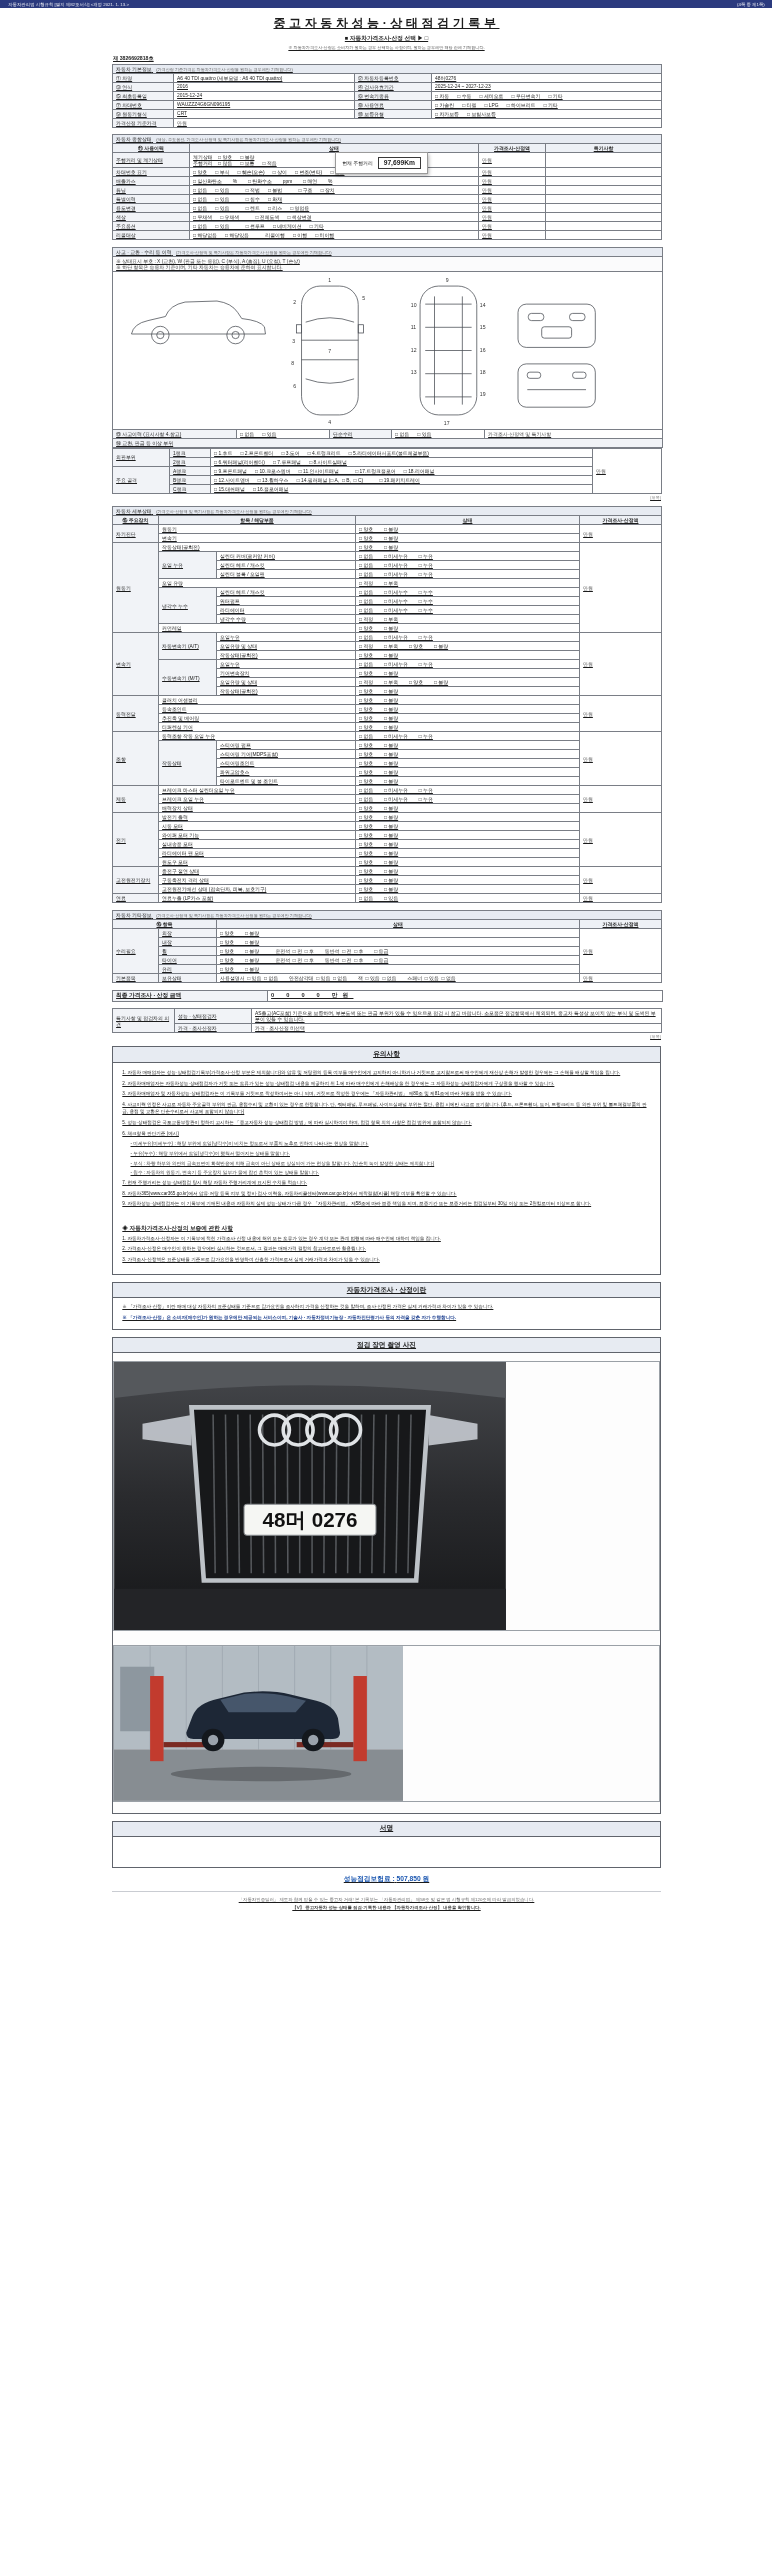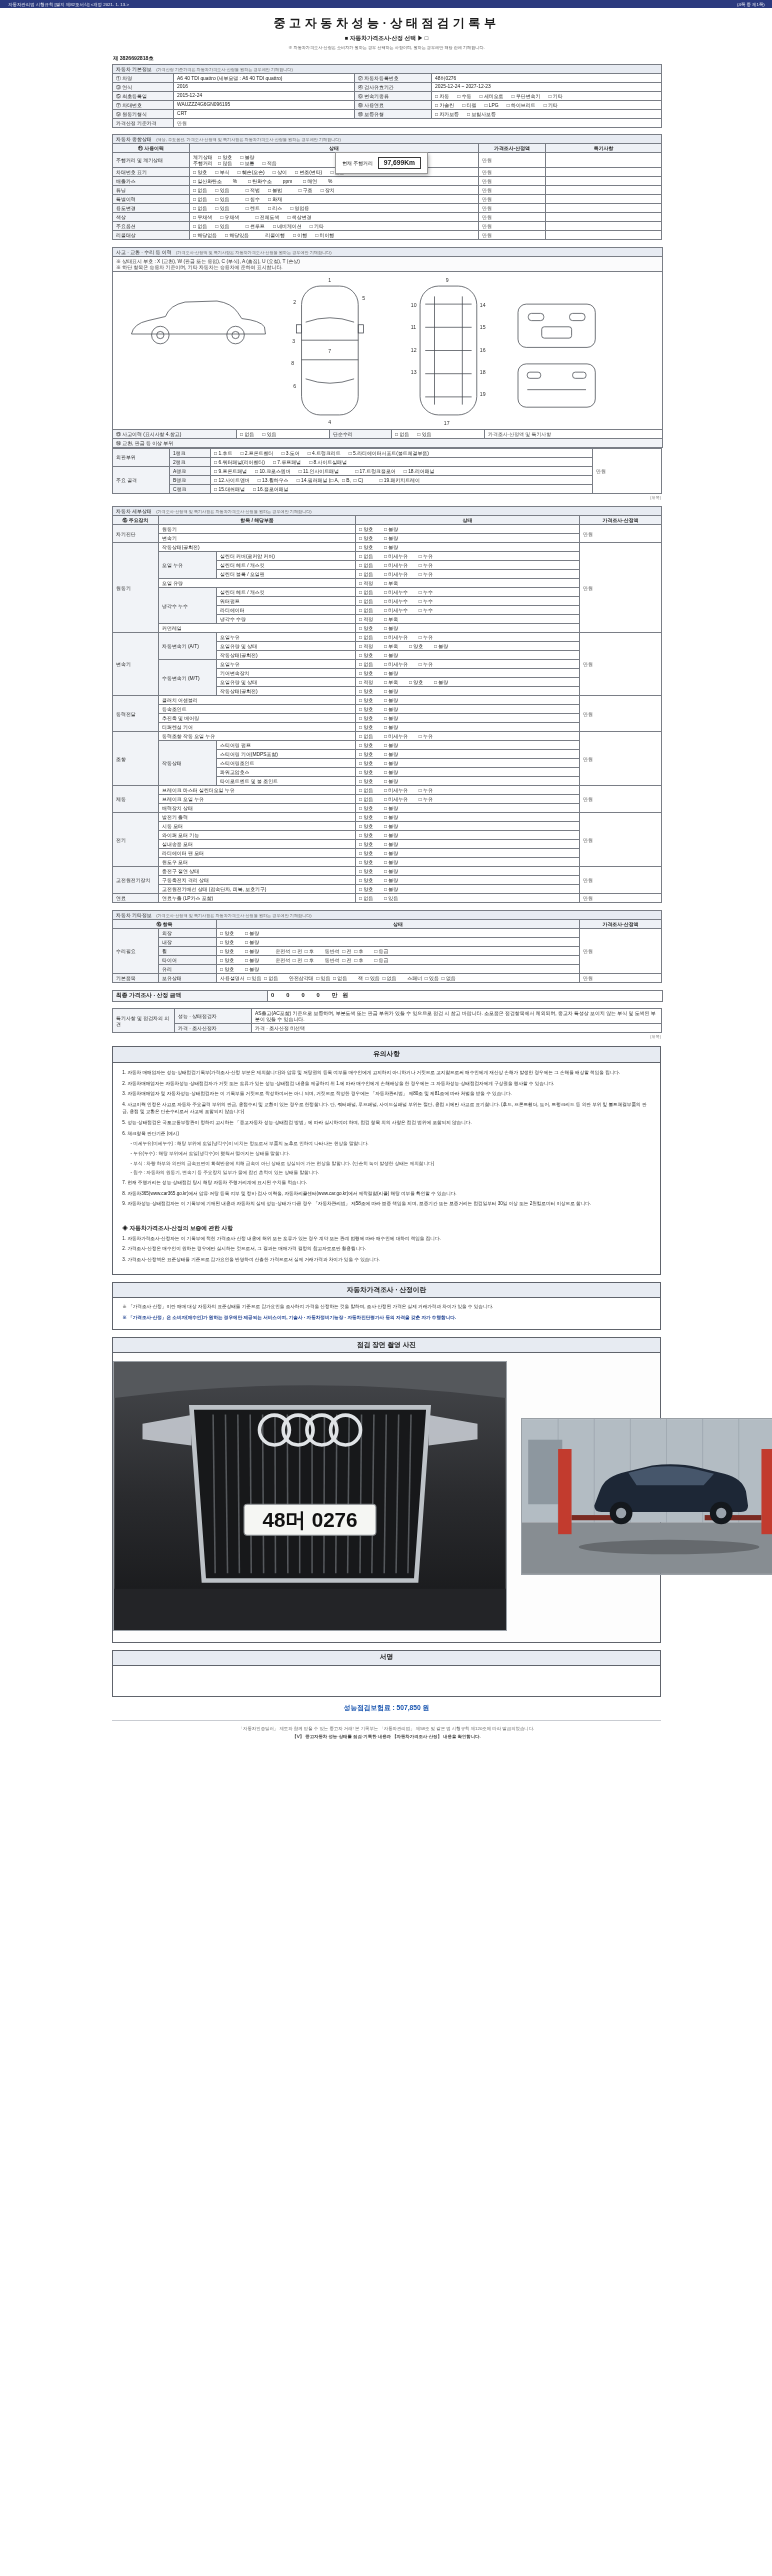--- a/index.html
+++ b/index.html
@@ -1,18 +1,18 @@
 <!DOCTYPE html>
 <html style="font-size:8.2px"><head>
 <meta charset="utf-8">
 <style>
   *{box-sizing:border-box;margin:0;padding:0;}
   body{width:773px;background:#ffffff;font-family:"Liberation Sans",sans-serif;color:#1c1c1c;}
   .topbar{height:8.2px;background:#2b3a7e;display:flex;justify-content:space-between;align-items:center;padding:0 8.2px;font-size:4.4px;color:#e8eaf2;}
-  .wrap{width:549px;margin:0 auto;padding:3.1px 0 15.5px 0;}
+  .wrap{width:549px;margin:0 auto;padding:3.1px 0 15.5px 0;text-decoration:underline;}
   .doc-title{text-align:center;font-size:12px;font-weight:bold;letter-spacing:3.6px;margin-top:4.1px;}
   .doc-sub{text-align:center;font-size:5.7px;font-weight:bold;margin-top:3.1px;}
   .doc-note{text-align:center;font-size:4.1px;color:#555;margin-top:1.5px;}
   .doc-no{font-size:5.2px;font-weight:bold;margin:4.6px 0 2.1px 1px;}
   .sec{margin-top:6.7px;}
   table{border-collapse:collapse;width:100%;table-layout:fixed;}
   .tbl td,.tbl th{border:0.5px solid #7a7e86;font-size:4.9px;padding:1px 3.1px;vertical-align:middle;word-break:break-all;text-align:left;font-weight:normal;}
   .title-row{background:#e7ebf2;font-size:6.7px;font-weight:bold;text-align:center;padding:2.1px;}
   .title-note{font-size:4.1px;font-weight:normal;color:#666;margin-left:3.1px;}
   .lbl{background:#f1f3f7;}
@@ -32,21 +32,21 @@
   .final-val{letter-spacing:5.2px;}
   .notice-box,.define-box,.photo-box,.sign-box{border:0.6px solid #60646c;margin-top:7.2px;}
   .notice-title,.define-title,.photo-title,.sign-title{background:#e7ebf2;text-align:center;font-weight:bold;font-size:6.7px;padding:2.6px;border-bottom:0.5px solid #60646c;}
   .notice-body{padding:6.2px 9.3px;font-size:4.6px;line-height:1.65;color:#222;}
   .notice-line{margin-bottom:3.1px;}
   .notice-line.indent{margin-left:8.2px;margin-bottom:2.1px;color:#333;}
   .notice-sub-title{font-weight:bold;font-size:5.7px;margin:7.2px 9.3px 2.1px 9.3px;}
   .warranty-body{padding:0 9.3px 7.2px 9.3px;font-size:4.6px;line-height:1.65;}
   .define-body{padding:5.2px 9.3px 7.2px 9.3px;font-size:4.6px;line-height:1.7;}
   .define-strong{font-weight:bold;color:#1c3f8f;margin-top:2.6px;}
-  .photo-inner{padding:8.2px 0 10.3px 0;display:flex;align-items:center;gap:14px;background:#fdfdfd;}
+  .photo-inner{padding:8.2px 0 10.3px 0;display:flex;flex-direction:column;gap:14px;background:#fdfdfd;}
   .photo{border:0.5px solid #9aa0a6;line-height:0;}
   .sign-box .sign-area{height:30px;}
   .premium{text-align:center;font-size:6.7px;font-weight:bold;color:#1a56b0;margin-top:7.2px;}
   .footer{margin-top:7.2px;border-top:0.5px solid #c9ccd2;padding-top:4.1px;text-align:center;font-size:4.4px;color:#666;line-height:1.7;}
   .footer .f2{font-weight:bold;color:#444;}
   svg{display:block;}
 </style>
 </head>
 <body>
 

